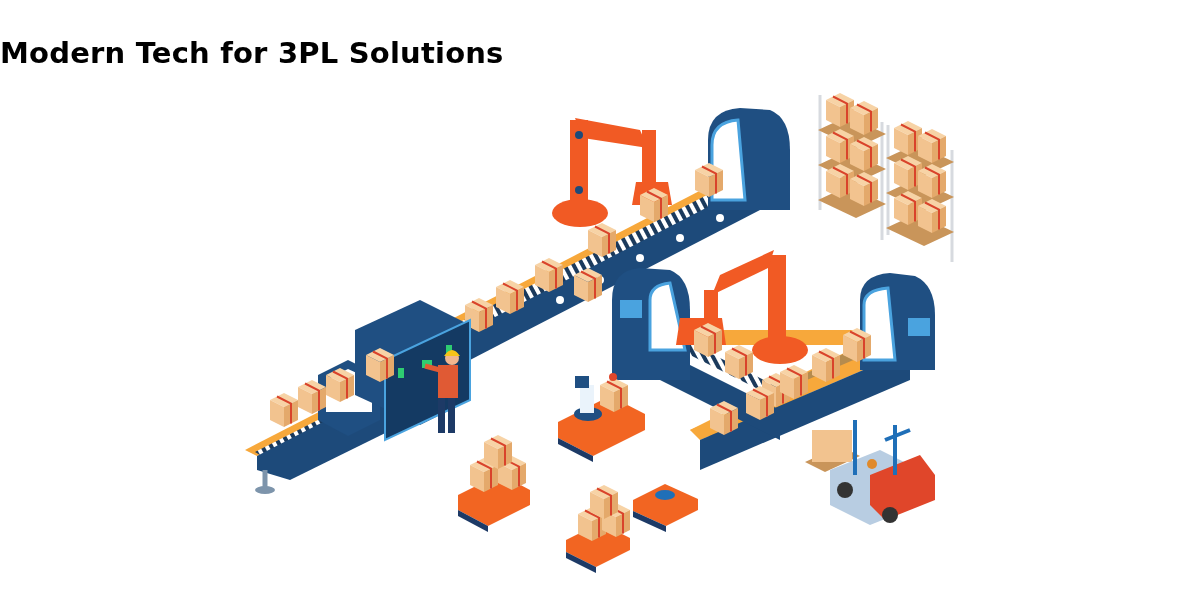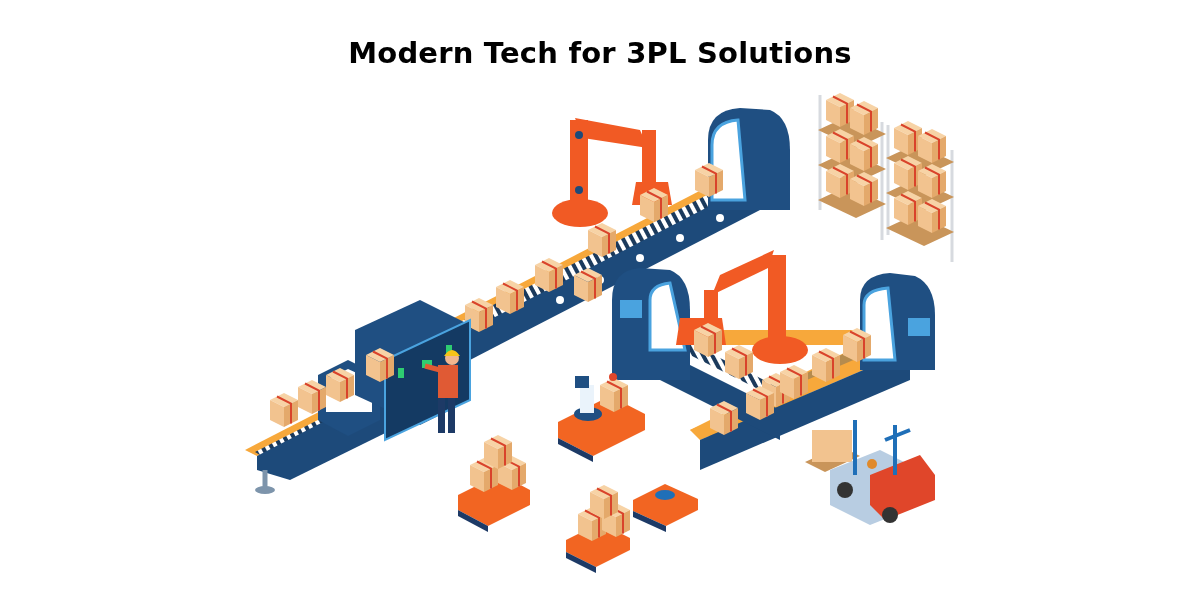--- a/index.html
+++ b/index.html
@@ -1,17 +1,17 @@
 <!DOCTYPE html>
 <html><head>
 <meta charset="utf-8">
 <style>
   html, body { margin: 0; padding: 0; background: #ffffff; }
   body { width: 1200px; height: 600px; position: relative; overflow: hidden; font-family: "DejaVu Sans", sans-serif; }
-  .title { position: absolute; top: 36px; left: 0; width: 1200px; text-align: center; font-family: "DejaVu Sans", sans-serif; font-weight: bold; font-size: 29px; color: #000; letter-spacing: 0.2px; }
+  .title { position: absolute; top: 36px; left: 0; width: 1200px; font-family: "DejaVu Sans", sans-serif; font-weight: bold; font-size: 29px; color: #000; letter-spacing: 0.2px; }
   svg.scene { position: absolute; left: 0; top: 0; }
 </style>
 </head>
 <body>
 
 <div class="title">Modern Tech for 3PL Solutions</div>
 
 <svg class="scene" width="1200" height="600" viewBox="0 0 1200 600">
   <defs>
     <g id="box">

